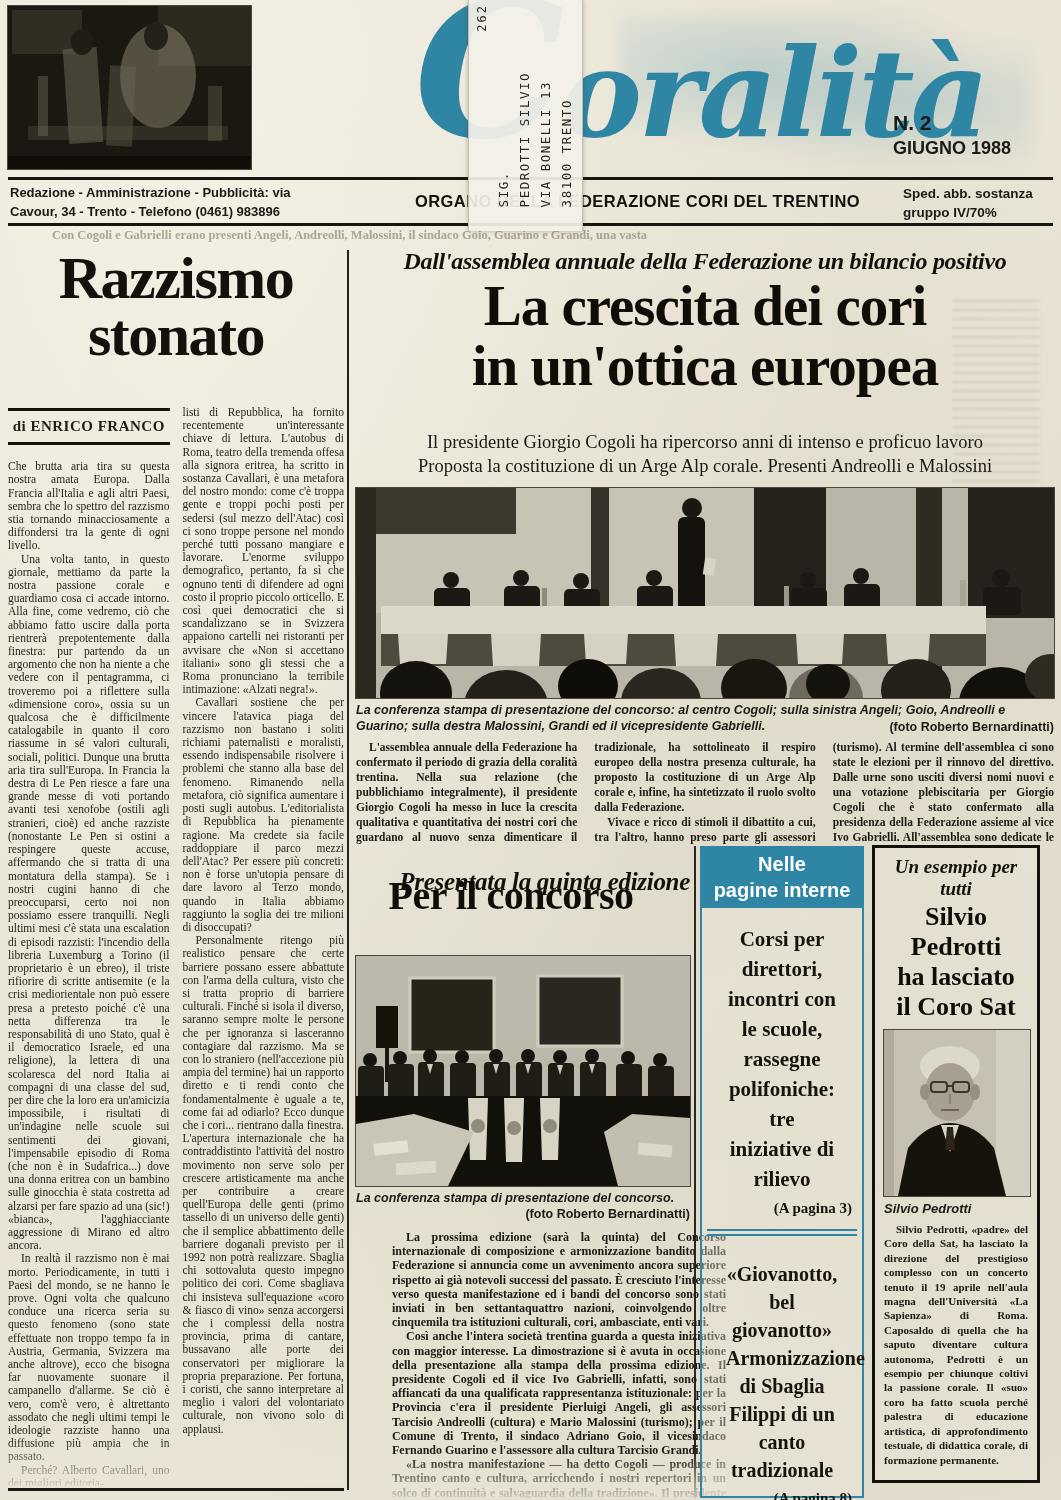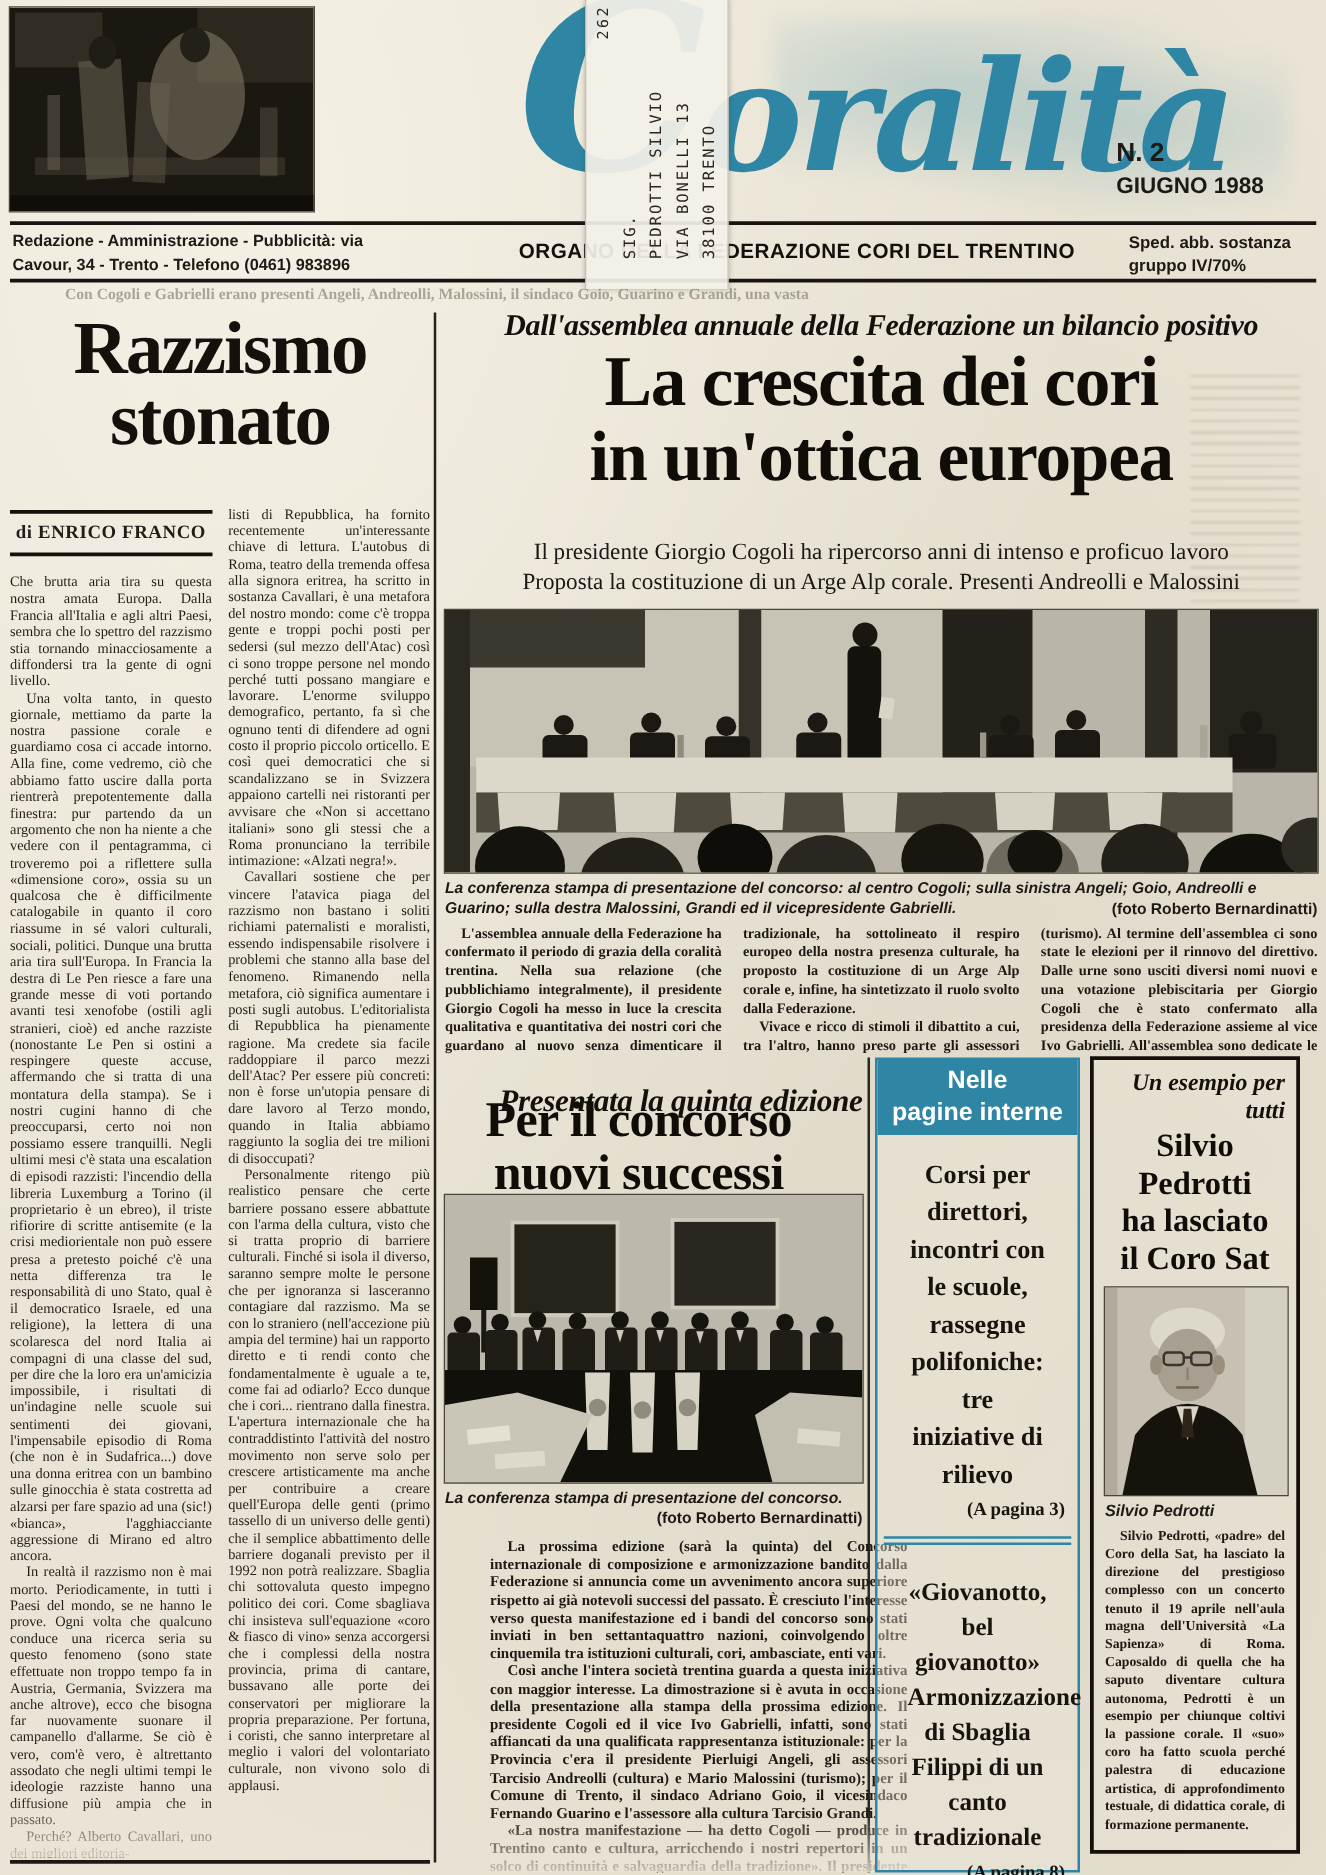--- a/index.html
+++ b/index.html
@@ -95,21 +95,21 @@
   .sb-header{background:#2e86a4;color:#ffffff;text-align:center;font-family:"Liberation Sans",sans-serif;
     font-weight:bold;font-size:20px;line-height:26px;padding:3px 0 5px;}
   .sb-item{padding:16px 24px 4px;text-align:center;font-weight:bold;font-size:21px;line-height:30px;color:#17140e;}
   .sb-item2{font-size:20px;line-height:28px;padding-top:12px;}
   .sb-ref{padding:2px 10px 0 0;text-align:right;font-weight:bold;font-size:15px;color:#17140e;}
   .sb-div{margin:12px 5px;border-top:2px solid #2e86a4;border-bottom:2px solid #2e86a4;height:3px;}
 
   
   .ped-box{left:872px;top:845px;width:168px;height:638px;border:3px solid #14110c;
     padding:8px 9px;box-sizing:border-box;background:rgba(238,233,220,.35);}
-  .ped-kicker{text-align:right;font-style:italic;font-weight:bold;font-size:19px;color:#14110c;}
+  .ped-kicker{text-align:center;font-style:italic;font-weight:bold;font-size:19px;color:#14110c;}
   .ped-headline{text-align:center;font-weight:bold;font-size:26px;line-height:30px;color:#100d09;margin-top:2px;}
   .ped-photo{display:block;width:146px;height:166px;margin:8px auto 5px;}
   .ped-caption{font-family:"Liberation Sans",sans-serif;font-weight:bold;font-style:italic;font-size:13px;color:#1d1a15;}
   .ped-body{margin-top:6px;font-weight:bold;font-size:11px;line-height:14.4px;text-align:justify;color:#1d1a14;}
   .ped-body p{margin:0;text-indent:12px;}
 </style>
 </head>
 <body>
 
 <div class="page">
@@ -268,21 +268,20 @@
       <p>Vivace e ricco di stimoli il dibattito a cui, tra l'altro, hanno preso parte gli assessori provinciali Tarcisio Andreolli (cultura) e Mario Malossini</p>
     </div>
     <div class="lead-col">
       <p class="noindent">(turismo). Al termine dell'assemblea ci sono state le elezioni per il rinnovo del direttivo. Dalle urne sono usciti diversi nomi nuovi e una votazione plebiscitaria per Giorgio Cogoli che è stato confermato alla presidenza della Federazione assieme al vice Ivo Gabrielli. All'assemblea sono dedicate le pagine 4, 5, 6 e 7.</p>
     </div>
   </div>
 
   <div class="abs con-kicker">Presentata la quinta edizione</div>
   <div class="abs con-headline">
     <div>Per il concorso</div>
-    <div>nuovi successi</div>
   </div>
 
   <svg class="abs con-photo photo-frame" viewBox="0 0 334 230" preserveAspectRatio="none">
     <rect width="334" height="230" fill="#b3afa2"></rect>
     <rect width="334" height="140" fill="#bcb8ab"></rect>
     <rect x="54" y="22" width="84" height="74" fill="#262319" stroke="#cfccbe" stroke-width="3"></rect>
     <rect x="182" y="20" width="84" height="70" fill="#2a2720" stroke="#cfccbe" stroke-width="3"></rect>
     <rect x="20" y="50" width="22" height="42" fill="#141209"></rect>
     <rect x="29" y="92" width="4" height="34" fill="#1a1812"></rect>
 

